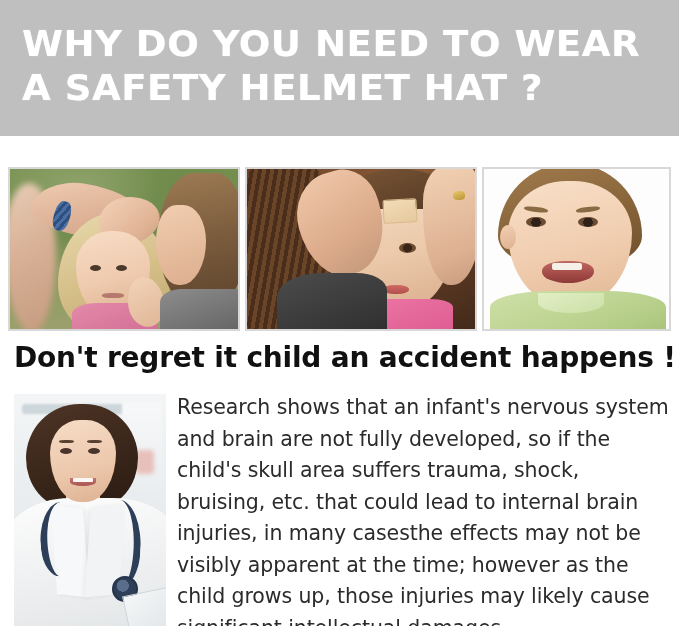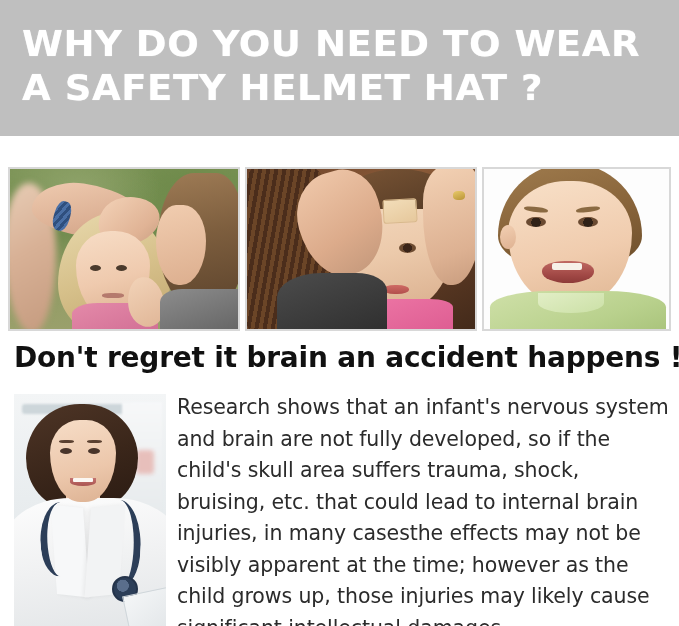--- a/index.html
+++ b/index.html
@@ -455,21 +455,21 @@
       <div class="p3-eye-b"></div>
       <div class="p3-mouth"></div>
       <div class="p3-teeth"></div>
       <div class="p3-body"></div>
       <div class="p3-collar"></div>
     </div>
   </div>
 
 </div>
 
-<div class="subhead">Don't regret it brain an accident happens !</div>
+<div class="subhead">Don't regret it child an accident happens !</div>
 
 <div class="doctor-photo">
   <div class="doc-bg"></div>
   <div class="doc-shelf"></div>
   <div class="doc-panel"></div>
   <div class="doc-panel-mark"></div>
   <div class="doc-hair"></div>
   <div class="doc-neck"></div>
   <div class="doc-coat"></div>
   <div class="doc-lapel-l"></div>

